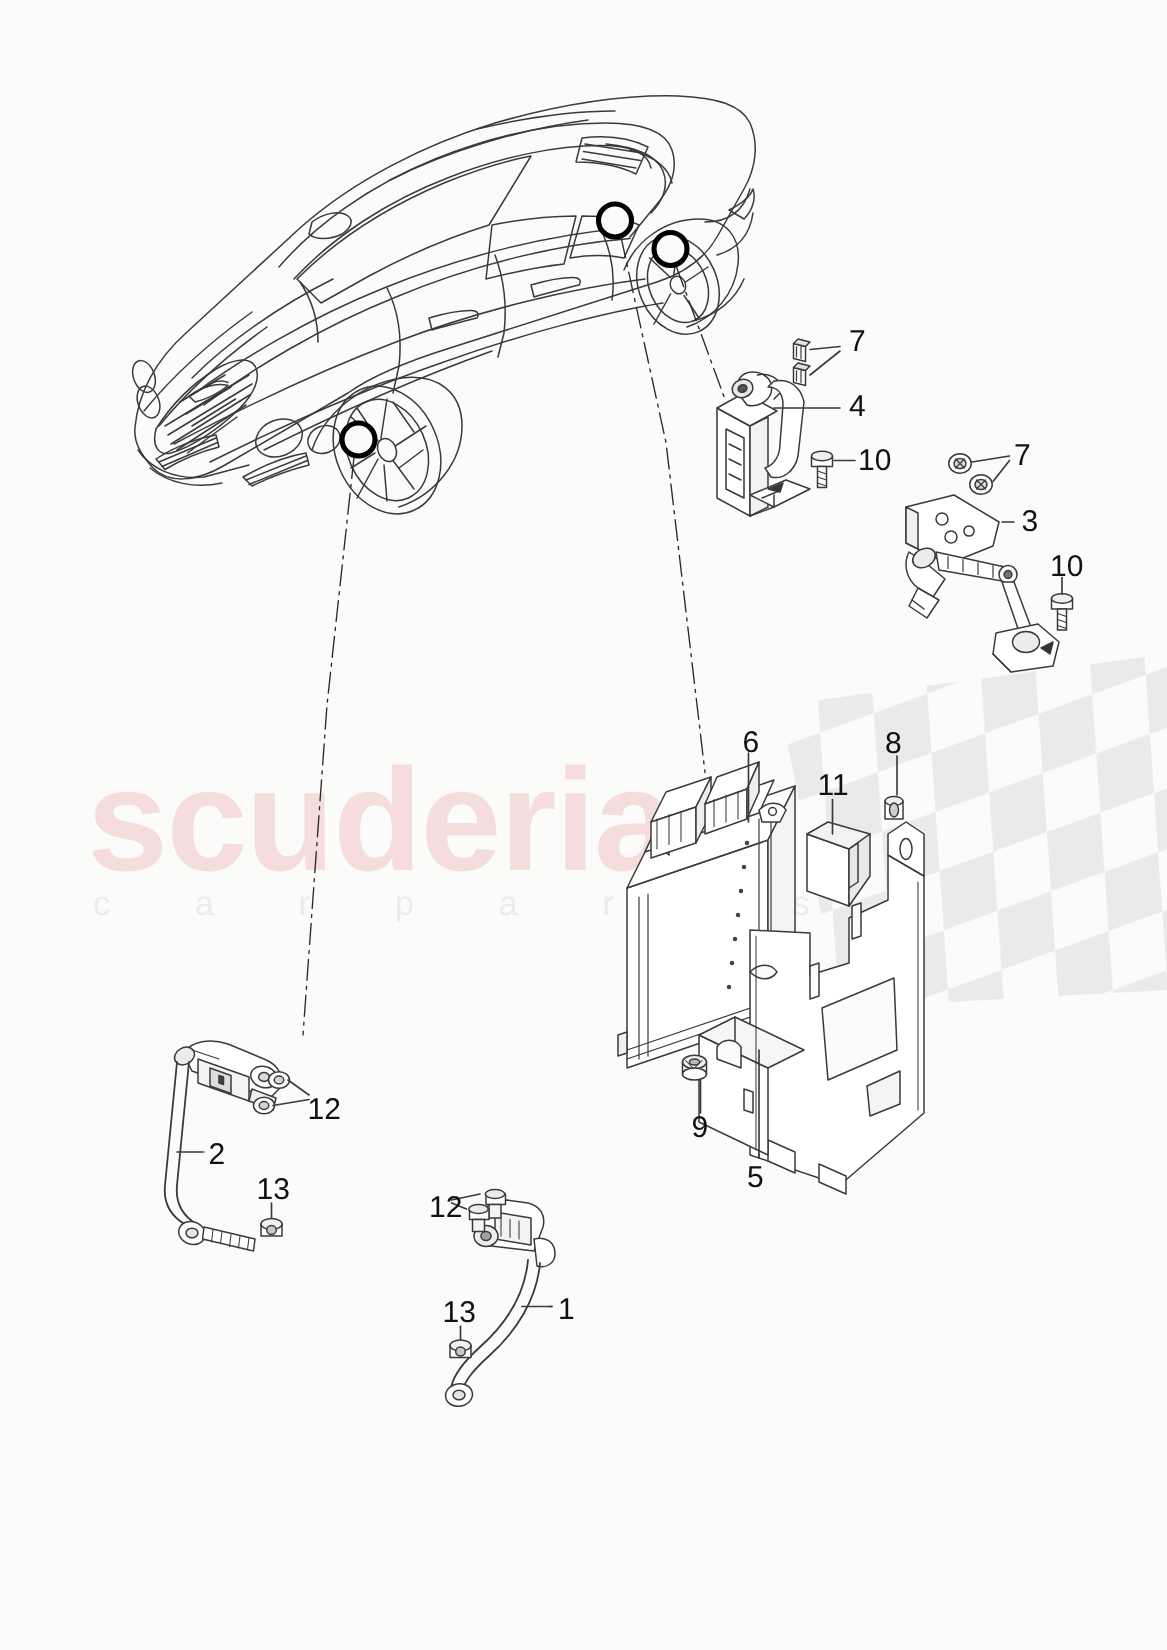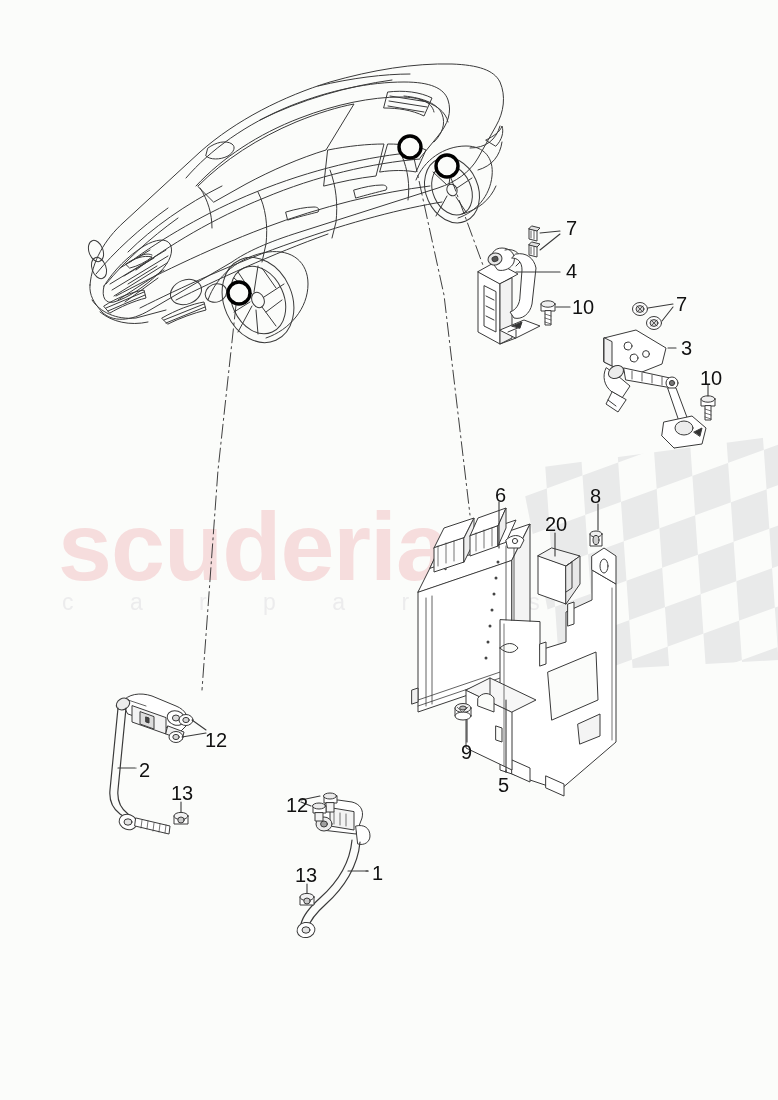--- a/index.html
+++ b/index.html
@@ -461,21 +461,21 @@
   </svg>
 
   <div class="callout" style="left:566px;top:218px">7</div>
   <div class="callout" style="left:566px;top:261px">4</div>
   <div class="callout" style="left:572px;top:297px">10</div>
   <div class="callout" style="left:676px;top:294px">7</div>
   <div class="callout" style="left:681px;top:338px">3</div>
   <div class="callout" style="left:700px;top:368px">10</div>
   <div class="callout" style="left:495px;top:485px">6</div>
   <div class="callout" style="left:590px;top:486px">8</div>
-  <div class="callout" style="left:545px;top:514px">20</div>
+  <div class="callout" style="left:545px;top:514px">11</div>
   <div class="callout" style="left:461px;top:742px">9</div>
   <div class="callout" style="left:498px;top:775px">5</div>
   <div class="callout" style="left:205px;top:730px">12</div>
   <div class="callout" style="left:139px;top:760px">2</div>
   <div class="callout" style="left:171px;top:783px">13</div>
   <div class="callout" style="left:286px;top:795px">12</div>
   <div class="callout" style="left:372px;top:863px">1</div>
   <div class="callout" style="left:295px;top:865px">13</div>
 
 </div>

